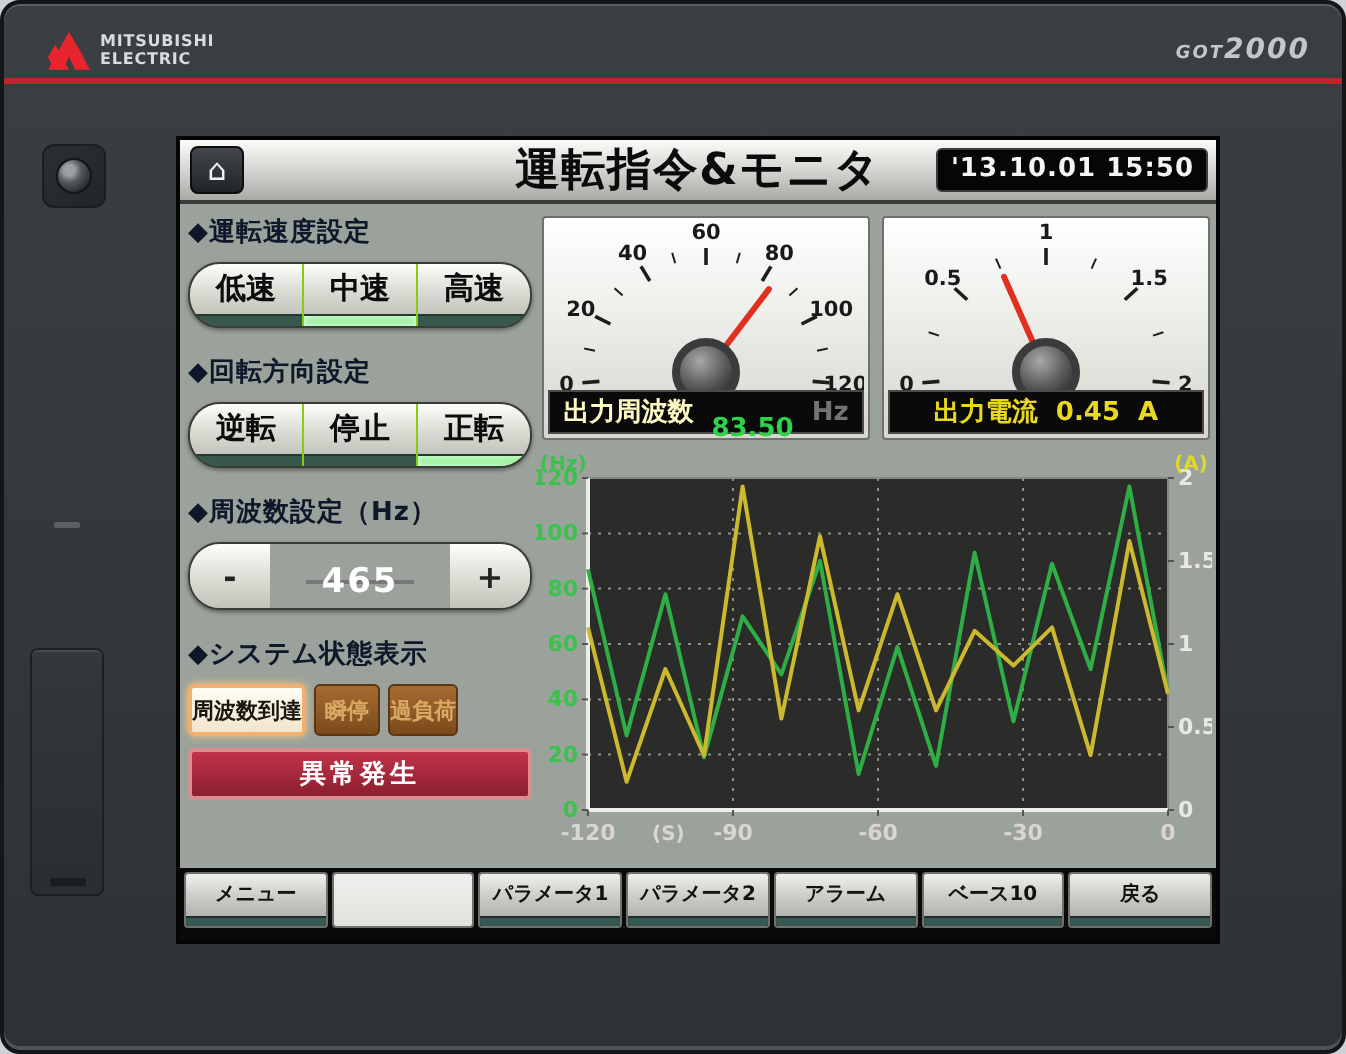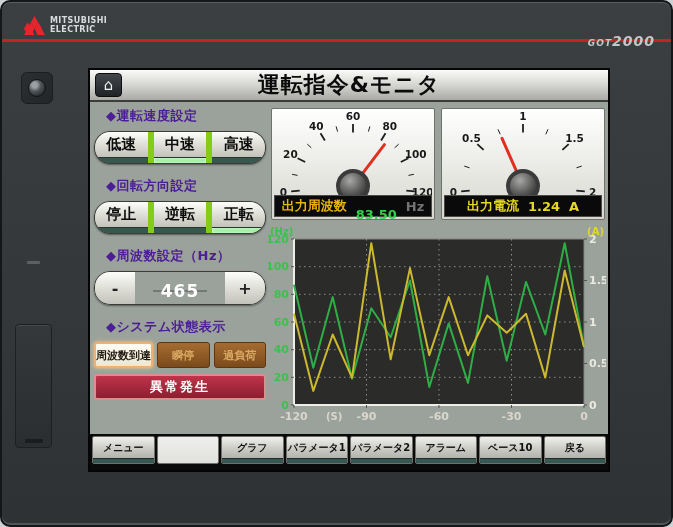--- a/index.html
+++ b/index.html
@@ -4,21 +4,21 @@
 <style>
   html,body{margin:0;padding:0;background:#cfd2d4;font-family:"DejaVu Sans","Liberation Sans",sans-serif;}
   *{box-sizing:border-box;}
   .device{position:relative;width:673px;height:527px;background:linear-gradient(180deg,#3b3f42 0%,#34383b 55%,#2e3235 100%);
     border:2px solid #141618;border-radius:10px;overflow:hidden;
     box-shadow:inset 0 1px 0 #5a5e61, inset 0 -2px 0 #50545a;}
   .red-stripe{position:absolute;left:0;right:0;top:37px;height:3px;background:#c1232b;}
   
   .brand{position:absolute;left:22px;top:14px;display:flex;align-items:center;gap:5px;}
   .brand-text{color:#d9dbdd;font-size:8px;font-weight:bold;line-height:1.1;letter-spacing:.4px;}
-  .model{position:absolute;right:16px;top:29px;color:#c3c7cb;font-weight:bold;font-style:italic;letter-spacing:1px;}
+  .model{position:absolute;right:16px;top:12px;color:#c3c7cb;font-weight:bold;font-style:italic;letter-spacing:1px;}
   .model .m1{font-size:9px;}
   .model .m2{font-size:14px;}
   
   .sensor{position:absolute;left:19px;top:70px;width:32px;height:32px;background:linear-gradient(135deg,#2c2f32,#232628);
     border:1px solid #1b1d1f;border-radius:6px;display:flex;align-items:center;justify-content:center;}
   .sensor-eye{width:18px;height:18px;border-radius:50%;background:radial-gradient(circle at 35% 32%,#9aa0a4 0 18%,#54595d 40%,#1f2224 85%);border:1px solid #121416;}
   .led{position:absolute;left:25px;top:259px;width:13px;height:3px;background:#5c6063;border-radius:1px;}
   .slot{position:absolute;left:13px;top:322px;width:37px;height:124px;background:linear-gradient(180deg,#34383b,#2b2e31);
     border:1px solid #1d2022;border-radius:4px;box-shadow:inset 0 1px 0 #454a4d;}
   .slot-label{position:absolute;left:9px;bottom:4px;width:18px;height:4px;background:#1a1c1e;border-radius:1px;}
@@ -29,36 +29,36 @@
   .hdr{position:relative;height:32px;background:linear-gradient(180deg,#fbfbf9 0%,#d9d9d5 45%,#a9a9a5 100%);
     border-bottom:2px solid #3a3d3a;display:flex;align-items:center;justify-content:center;}
   .home-btn{position:absolute;left:5px;top:3px;width:27px;height:24px;background:linear-gradient(180deg,#43474b,#212427);
     border:1px solid #0c0d0e;border-radius:4px;color:#f0f0f0;font-size:15px;line-height:22px;text-align:center;cursor:pointer;}
   .hdr-title{font-size:22px;font-weight:bold;color:#0b0b0b;letter-spacing:1px;}
   .clock{position:absolute;right:4px;top:4px;background:#060606;color:#f4f4f4;font-size:13px;font-weight:bold;
     padding:2px 6px 3px;border-radius:3px;border:1px solid #3c3c3c;letter-spacing:.5px;}
   
   .content{position:absolute;top:32px;left:0;right:0;bottom:36px;background:#9aa29b;}
   .left-col{position:absolute;left:4px;top:5px;width:172px;}
-  .sec-label{font-size:13px;font-weight:bold;color:#4c1d95;margin:0 12px 6px;letter-spacing:.5px;white-space:nowrap;}
+  .sec-label{font-size:13px;font-weight:bold;color:#0f172a;margin:0 0 6px;letter-spacing:.5px;white-space:nowrap;}
   .btn-group{display:flex;height:33px;border:1px solid #3b3b37;border-radius:16px;overflow:hidden;background:#777;
     box-shadow:0 1px 2px rgba(0,0,0,.45);margin-bottom:13px;}
-  .seg{flex:1;display:flex;flex-direction:column;border-right:6px solid #84cc16;cursor:pointer;}
+  .seg{flex:1;display:flex;flex-direction:column;border-right:1px solid #84cc16;cursor:pointer;}
   .seg:last-child{border-right:none;justify-content:center;}
   .seg-face{flex:1;background:linear-gradient(180deg,#fdfdfb 0%,#dcdcd4 55%,#c3c3bb 100%);
     display:flex;align-items:center;justify-content:center;font-size:15px;font-weight:bold;color:#0c0c0c;}
   .seg-ind{height:6px;background:#37584c;border-top:1px solid #24382f;}
   .seg.active .seg-ind{background:#9ef09e;box-shadow:inset 0 0 3px #e8fff0;}
   .stepper{display:flex;height:34px;border:1px solid #3b3b37;border-radius:16px;overflow:hidden;
     box-shadow:0 1px 2px rgba(0,0,0,.45);margin-bottom:13px;}
   .step-btn{flex:0 0 40px;background:linear-gradient(180deg,#fdfdfb 0%,#dcdcd4 55%,#c3c3bb 100%);
     display:flex;align-items:center;justify-content:center;font-size:16px;font-weight:bold;color:#222;cursor:pointer;}
   .step-display{flex:1;margin:18px;background:#be185d;border:1px solid #777;display:flex;align-items:center;justify-content:center;
     color:#fff;font-size:17px;font-weight:bold;letter-spacing:1px;}
-  .lamp-grid{display:grid;grid-template-columns:1fr 1fr 1fr;gap:4px;}
+  .lamp-grid{display:grid;grid-template-columns:1fr 1fr 1fr 1fr;gap:4px;}
   .lamp{height:26px;border-radius:3px;display:flex;align-items:center;justify-content:center;
     font-size:11px;font-weight:bold;background:linear-gradient(180deg,#a56c31,#7b4a1b);color:#d9a963;border:1px solid #5d3510;white-space:nowrap;}
   .lamp.active{background:linear-gradient(180deg,#fffdf4,#f1e6cd);color:#1c1810;border:2px solid #f0b070;box-shadow:0 0 4px #f8c888;}
   .alarm{margin-top:6px;height:26px;border-radius:3px;display:flex;align-items:center;justify-content:center;
     font-size:13px;font-weight:bold;color:#fff;background:linear-gradient(180deg,#c0344a,#8c1e30);border:2px solid #d88f8f;letter-spacing:2px;}
   
   .gauge{position:absolute;top:6px;width:164px;height:112px;background:linear-gradient(180deg,#ffffff,#d7d7cf);
     border:1px solid #6e716c;border-radius:2px;padding:1px 2px 2px;}
   .gauge.g1{left:181px;} .gauge.g2{left:351px;}
   .gauge-meter svg{display:block;font-family:"DejaVu Sans",sans-serif;}
@@ -105,20 +105,21 @@
   <div class="slot">
       <div class="slot-label"></div>
     </div>
 
   <div class="screen">
     <div class="screen-inner">
 
       <div class="hdr">
         <div class="home-btn">⌂</div>
         <div class="hdr-title">運転指令&amp;モニタ</div>
+        <div class="clock">'13.10.01 15:50</div>
       </div>
 
       <div class="content">
 
         <div class="left-col">
           <div class="sec-label">◆運転速度設定</div>
           <div class="btn-group">
             <div class="seg">
               <div class="seg-face">低速</div>
               <div class="seg-ind"></div>
@@ -129,25 +130,25 @@
             </div>
             <div class="seg">
               <div class="seg-face">高速</div>
               <div class="seg-ind"></div>
             </div>
           </div>
 
           <div class="sec-label">◆回転方向設定</div>
           <div class="btn-group">
             <div class="seg">
+              <div class="seg-face">逆転</div>
+              <div class="seg-ind"></div>
+            </div>
+            <div class="seg">
               <div class="seg-face">停止</div>
-              <div class="seg-ind"></div>
-            </div>
-            <div class="seg">
-              <div class="seg-face">逆転</div>
               <div class="seg-ind"></div>
             </div>
             <div class="seg active">
               <div class="seg-face">正転</div>
               <div class="seg-ind"></div>
             </div>
           </div>
 
           <div class="sec-label">◆周波数設定（Hz）</div>
           <div class="stepper">
@@ -195,21 +196,21 @@
                 <text x="115.7" y="20.0" text-anchor="middle" font-size="10.5" font-weight="bold" fill="#191919">80</text>
                 <text x="141.6" y="48.2" text-anchor="middle" font-size="10.5" font-weight="bold" fill="#191919">100</text>
                 <text x="148.7" y="85.7" text-anchor="middle" font-size="10.5" font-weight="bold" fill="#191919">120</text>
                 <g transform="rotate(37.2 79 76)">
                   <line x1="79" y1="83" x2="79" y2="24" stroke="#e23020" stroke-width="3" stroke-linecap="round"></line>
                 </g>
                 <circle cx="79" cy="76" r="15" fill="url(#knob0)" stroke="#3b3b3b" stroke-width="4"></circle>
               </svg>
             </div>
           <div class="gauge-bar">
-            <span style="color: #eab308;">出力周波数</span>
+            <span style="color: #fef9c3;">出力周波数</span>
             <span style="color: rgb(47, 210, 74); margin-top: 16px;">83.50</span>
             <span style="color: #737373;">Hz</span>
           </div>
         </div>
 
         <div class="gauge g2">
           <div class="gauge-meter">
               <svg width="158" height="85" viewBox="0 0 158 85">
     <defs>
                   <radialGradient id="knob1" cx="40%" cy="32%" r="75%">
@@ -233,21 +234,21 @@
                 <text x="130.6" y="32.3" text-anchor="middle" font-size="10.5" font-weight="bold" fill="#191919">1.5</text>
                 <text x="148.7" y="85.7" text-anchor="middle" font-size="10.5" font-weight="bold" fill="#191919">2</text>
                 <g transform="rotate(-23.8 79 76)">
                   <line x1="79" y1="83" x2="79" y2="24" stroke="#e23020" stroke-width="3" stroke-linecap="round"></line>
                 </g>
                 <circle cx="79" cy="76" r="15" fill="url(#knob1)" stroke="#3b3b3b" stroke-width="4"></circle>
               </svg>
             </div>
           <div class="gauge-bar">
             <span style="color: rgb(232, 216, 32);">出力電流</span>
-            <span style="color: rgb(232, 216, 32);">1.24</span>
+            <span style="color: rgb(232, 216, 32);">0.45</span>
             <span style="color: rgb(232, 216, 32);">A</span>
           </div>
         </div>
 
         <div class="chart">
             <svg width="338" height="203" viewBox="0 0 338 203">
               <rect x="26" y="14" width="290" height="166" fill="#2b2b29" stroke="#848782" stroke-width="1"></rect>
               <line x1="26" y1="152.3" x2="316" y2="152.3" stroke="#8d908a" stroke-width="1" stroke-dasharray="1.5 3.5"></line>
               <line x1="26" y1="124.7" x2="316" y2="124.7" stroke="#8d908a" stroke-width="1" stroke-dasharray="1.5 3.5"></line>
               <line x1="26" y1="97.0" x2="316" y2="97.0" stroke="#8d908a" stroke-width="1" stroke-dasharray="1.5 3.5"></line>
@@ -310,26 +311,20 @@
         </div>
         <div class="tab active">
           <div class="tab-face">
             <span class="two">運転指令</span>
             <span class="two">&amp;モニタ</span>
           </div>
           <div class="tab-ind"></div>
         </div>
         <div class="tab">
           <div class="tab-face">
-              <span>グラフ</span>
-            </div>
-          <div class="tab-ind"></div>
-        </div>
-        <div class="tab">
-          <div class="tab-face">
               <span>パラメータ1</span>
             </div>
           <div class="tab-ind"></div>
         </div>
         <div class="tab">
           <div class="tab-face">
               <span>パラメータ2</span>
             </div>
           <div class="tab-ind"></div>
         </div>

